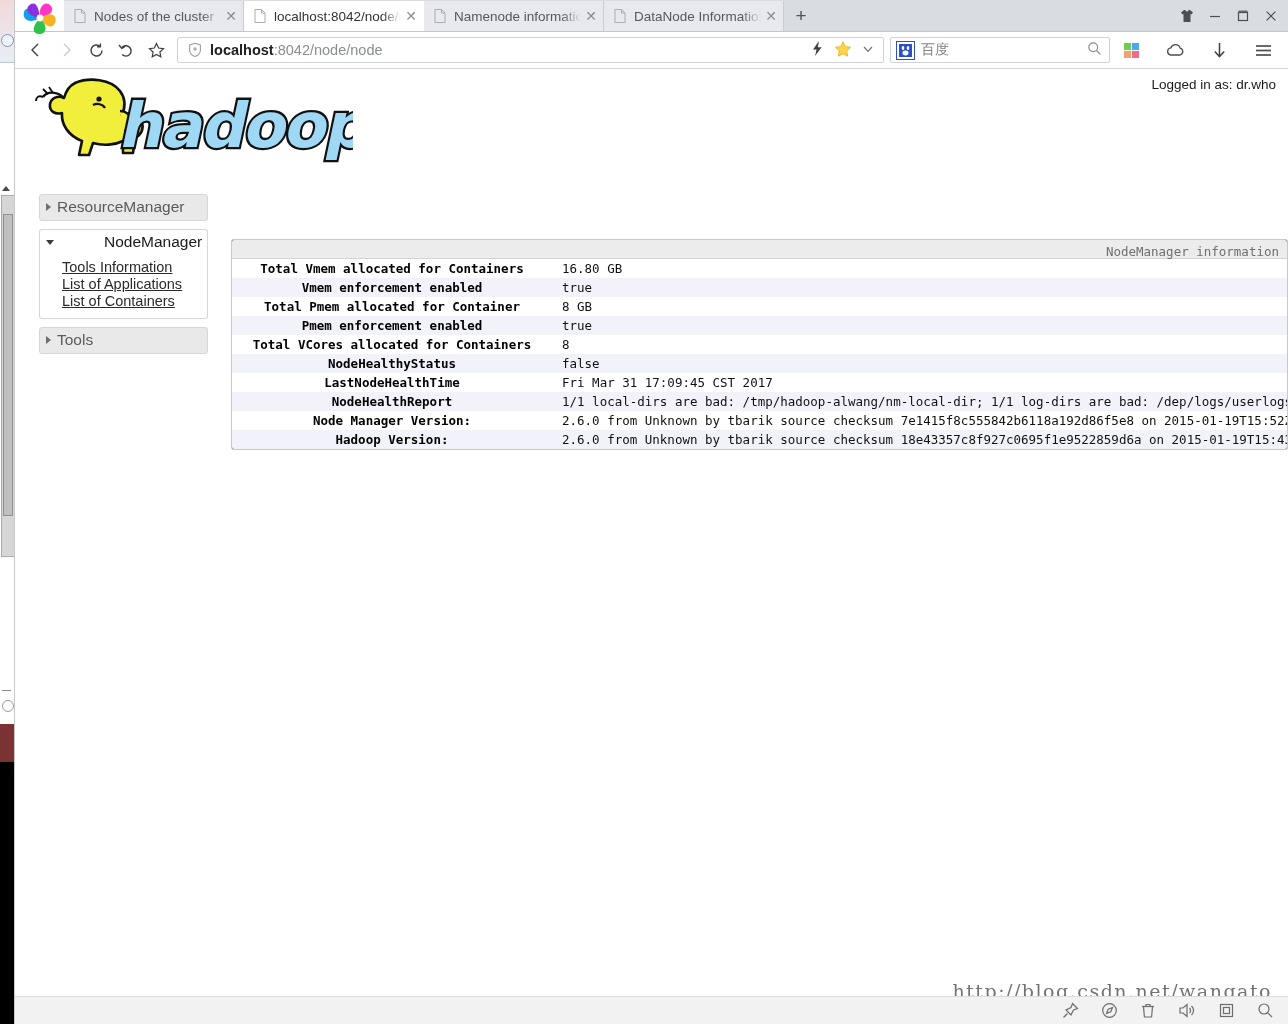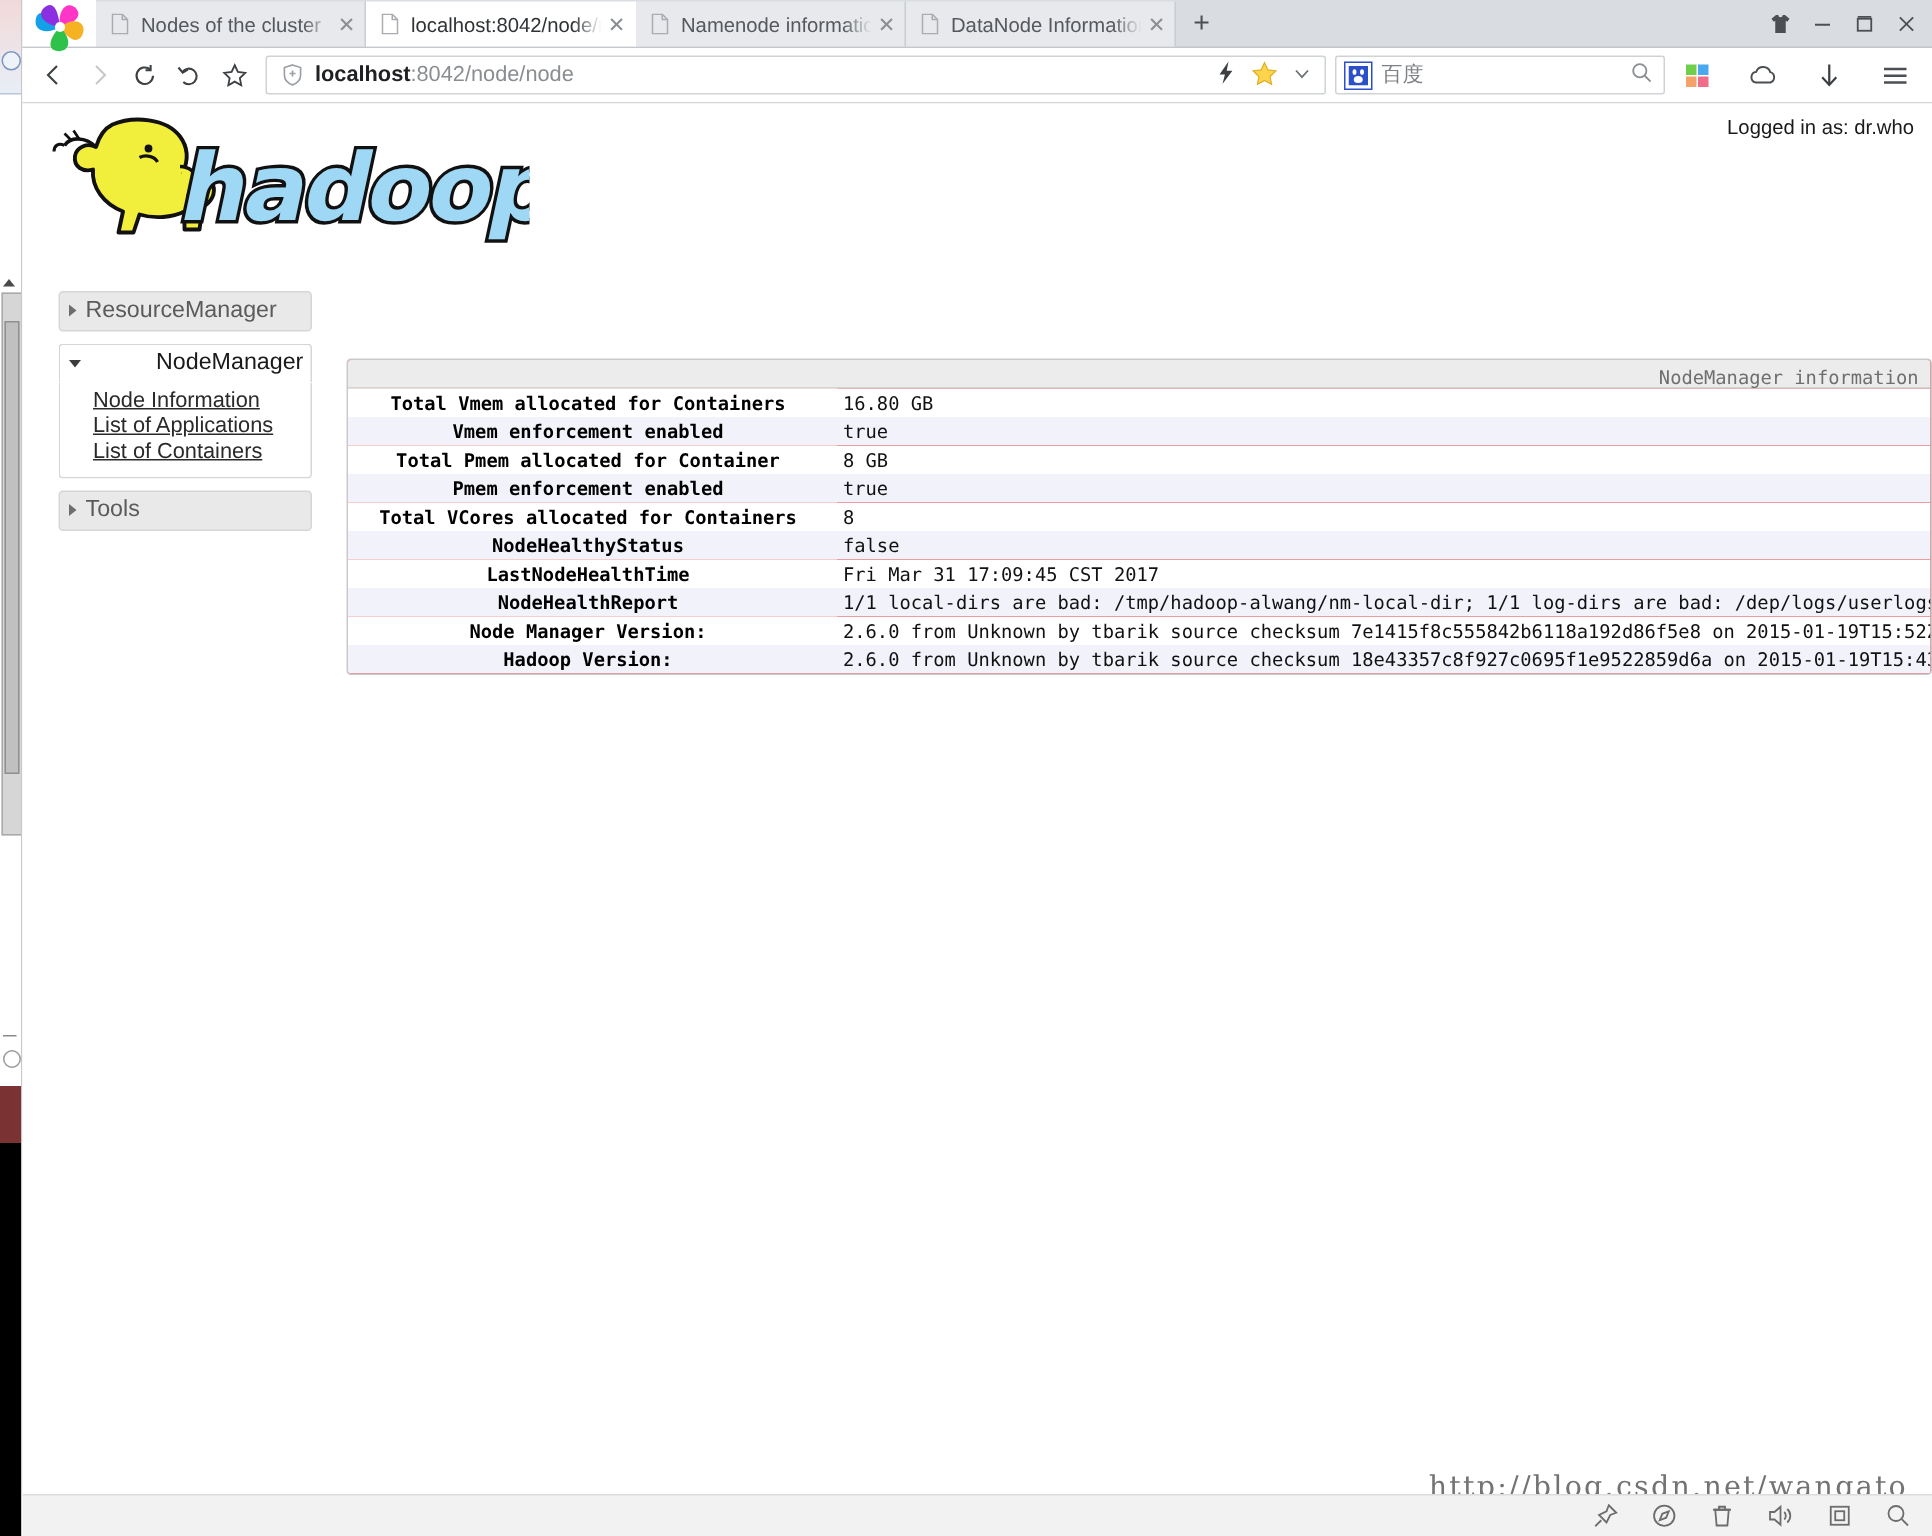--- a/index.html
+++ b/index.html
@@ -300,21 +300,21 @@
   }
   .nav-gap { height: 8px; }
 
   
   .table-panel {
     position: absolute;
     left: 216px; top: 45px;
     width: 1057px;
     border: 1px solid #c9c9c9;
     border-radius: 3px;
-    background: #ef4444;
+    background: #000000;
     box-sizing: border-box;
     overflow: hidden;
   }
   .table-caption {
     background: #ececec;
     border-bottom: 1px solid #d4d4d4;
     text-align: right;
     font-family: "DejaVu Sans Mono", "Liberation Mono", monospace;
     font-size: 12.5px;
     color: #6f6f6f;
@@ -619,21 +619,21 @@
           <span>ResourceManager</span>
         </div>
 
         <div class="nav-gap"></div>
 
         <div class="nav-head open">
           <span class="caret-down"></span>
           <span>NodeManager</span>
         </div>
         <div class="nav-body">
-          <a class="nav-link" href="#">Node Information</a>
+          <a class="nav-link" href="#">Tools Information</a>
           <a class="nav-link" href="#">List of Applications</a>
           <a class="nav-link" href="#">List of Containers</a>
         </div>
 
         <div class="nav-head">
           <span class="caret-right"></span>
           <span>Tools</span>
         </div>
       </div>
 

